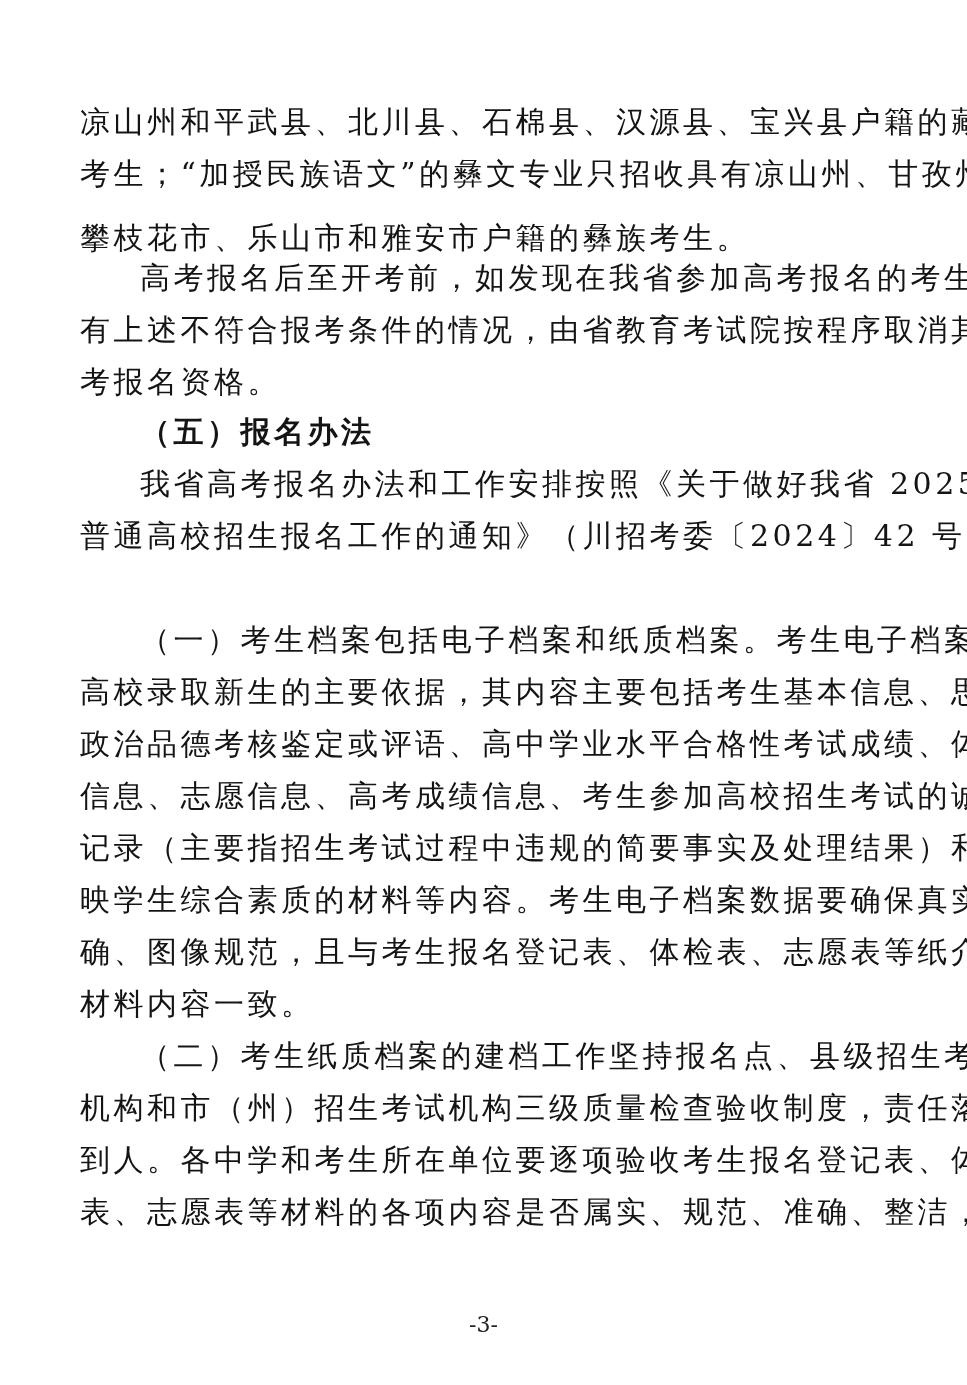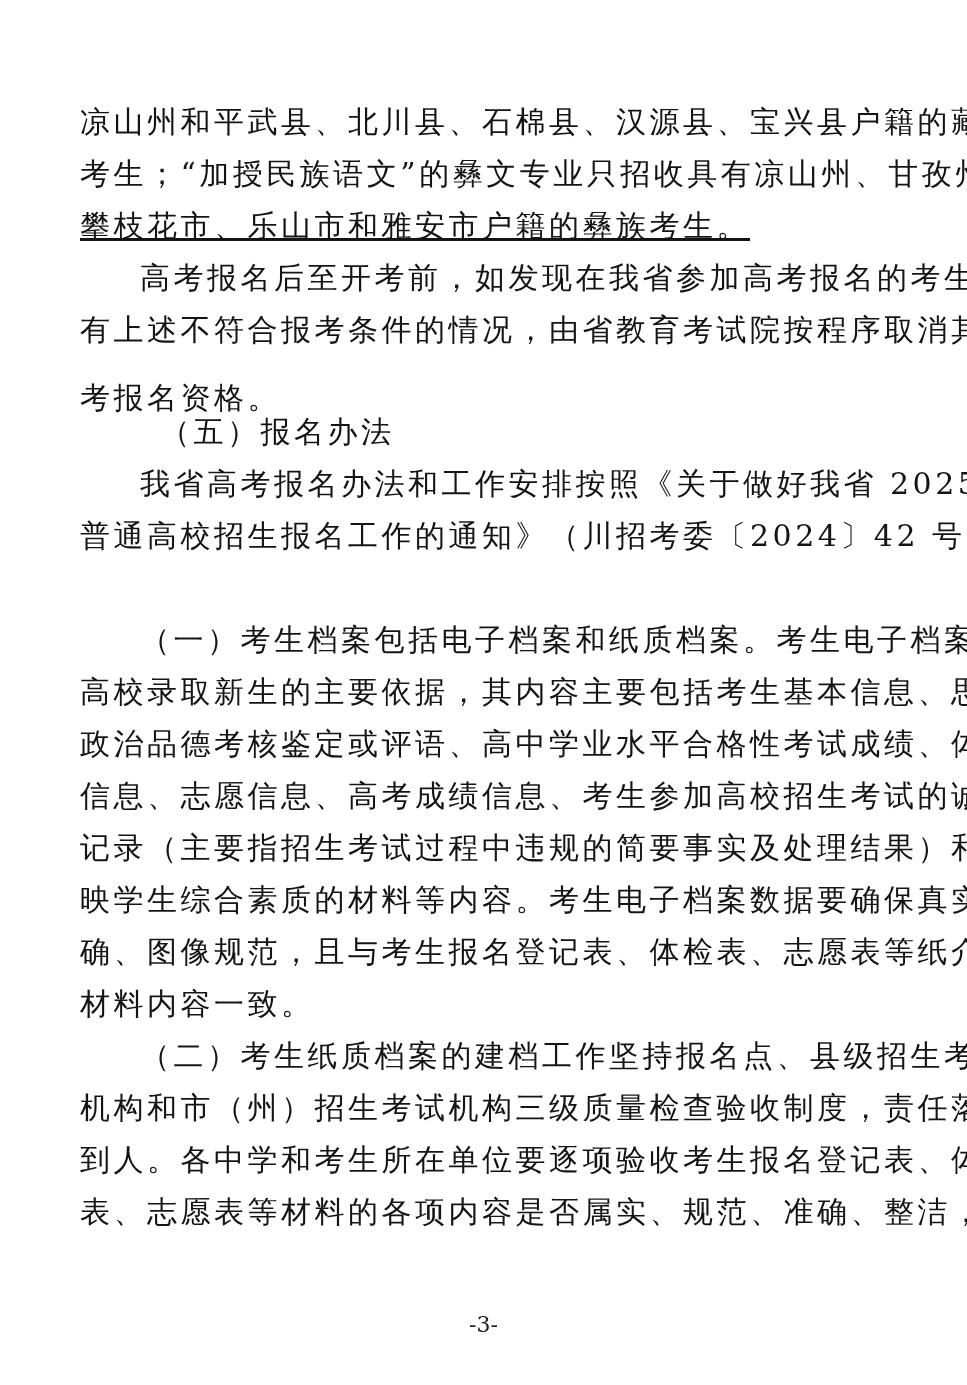--- a/index.html
+++ b/index.html
@@ -40,47 +40,46 @@
     .line.indent {
       left: 140px;
       width: 760px;
     }
     .line.heading {
       font-family: "DejaVu Sans", "Liberation Sans", sans-serif;
       font-weight: bold;
       text-align-last: left;
     }
     .line.sub-heading {
-      font-weight: normal;
+      font-weight: bold;
       text-align-last: left;
-      margin-left: 20px;
     }
     .page-number {
       position: absolute;
       left: 0;
       width: 967px;
       top: 1312px;
       text-align: center;
       font-size: 22px;
       font-family: "DejaVu Serif", "Liberation Serif", serif;
       color: #222;
     }
   </style>
 </head>
 <body>
 
 <div class="page">
 
   <div class="line" style="top:96px;">凉山州和平武县、北川县、石棉县、汉源县、宝兴县户籍的藏族</div>
   <div class="line" style="top:148px;">考生；“加授民族语文”的彝文专业只招收具有凉山州、甘孜州、</div>
-  <div class="line last" style="top:200px;text-decoration:underline;">攀枝花市、乐山市和雅安市户籍的彝族考生。</div>
+  <div class="line last" style="top:212px;">攀枝花市、乐山市和雅安市户籍的彝族考生。</div>
 
   <div class="line indent" style="top:252px;">高考报名后至开考前，如发现在我省参加高考报名的考生中</div>
   <div class="line" style="top:304px;">有上述不符合报考条件的情况，由省教育考试院按程序取消其高</div>
-  <div class="line last" style="top:372px;">考报名资格。</div>
+  <div class="line last" style="top:356px;">考报名资格。</div>
 
   <div class="line indent sub-heading" style="top:406px;">（五）报名办法</div>
 
   <div class="line indent" style="top:458px;">我省高考报名办法和工作安排按照《关于做好我省 2025 年</div>
   <div class="line" style="top:510px;">普通高校招生报名工作的通知》（川招考委〔2024〕42 号）执行。</div>
 
 
   <div class="line indent" style="top:614px;">（一）考生档案包括电子档案和纸质档案。考生电子档案是</div>
   <div class="line" style="top:666px;">高校录取新生的主要依据，其内容主要包括考生基本信息、思想</div>
   <div class="line" style="top:718px;">政治品德考核鉴定或评语、高中学业水平合格性考试成绩、体检</div>

